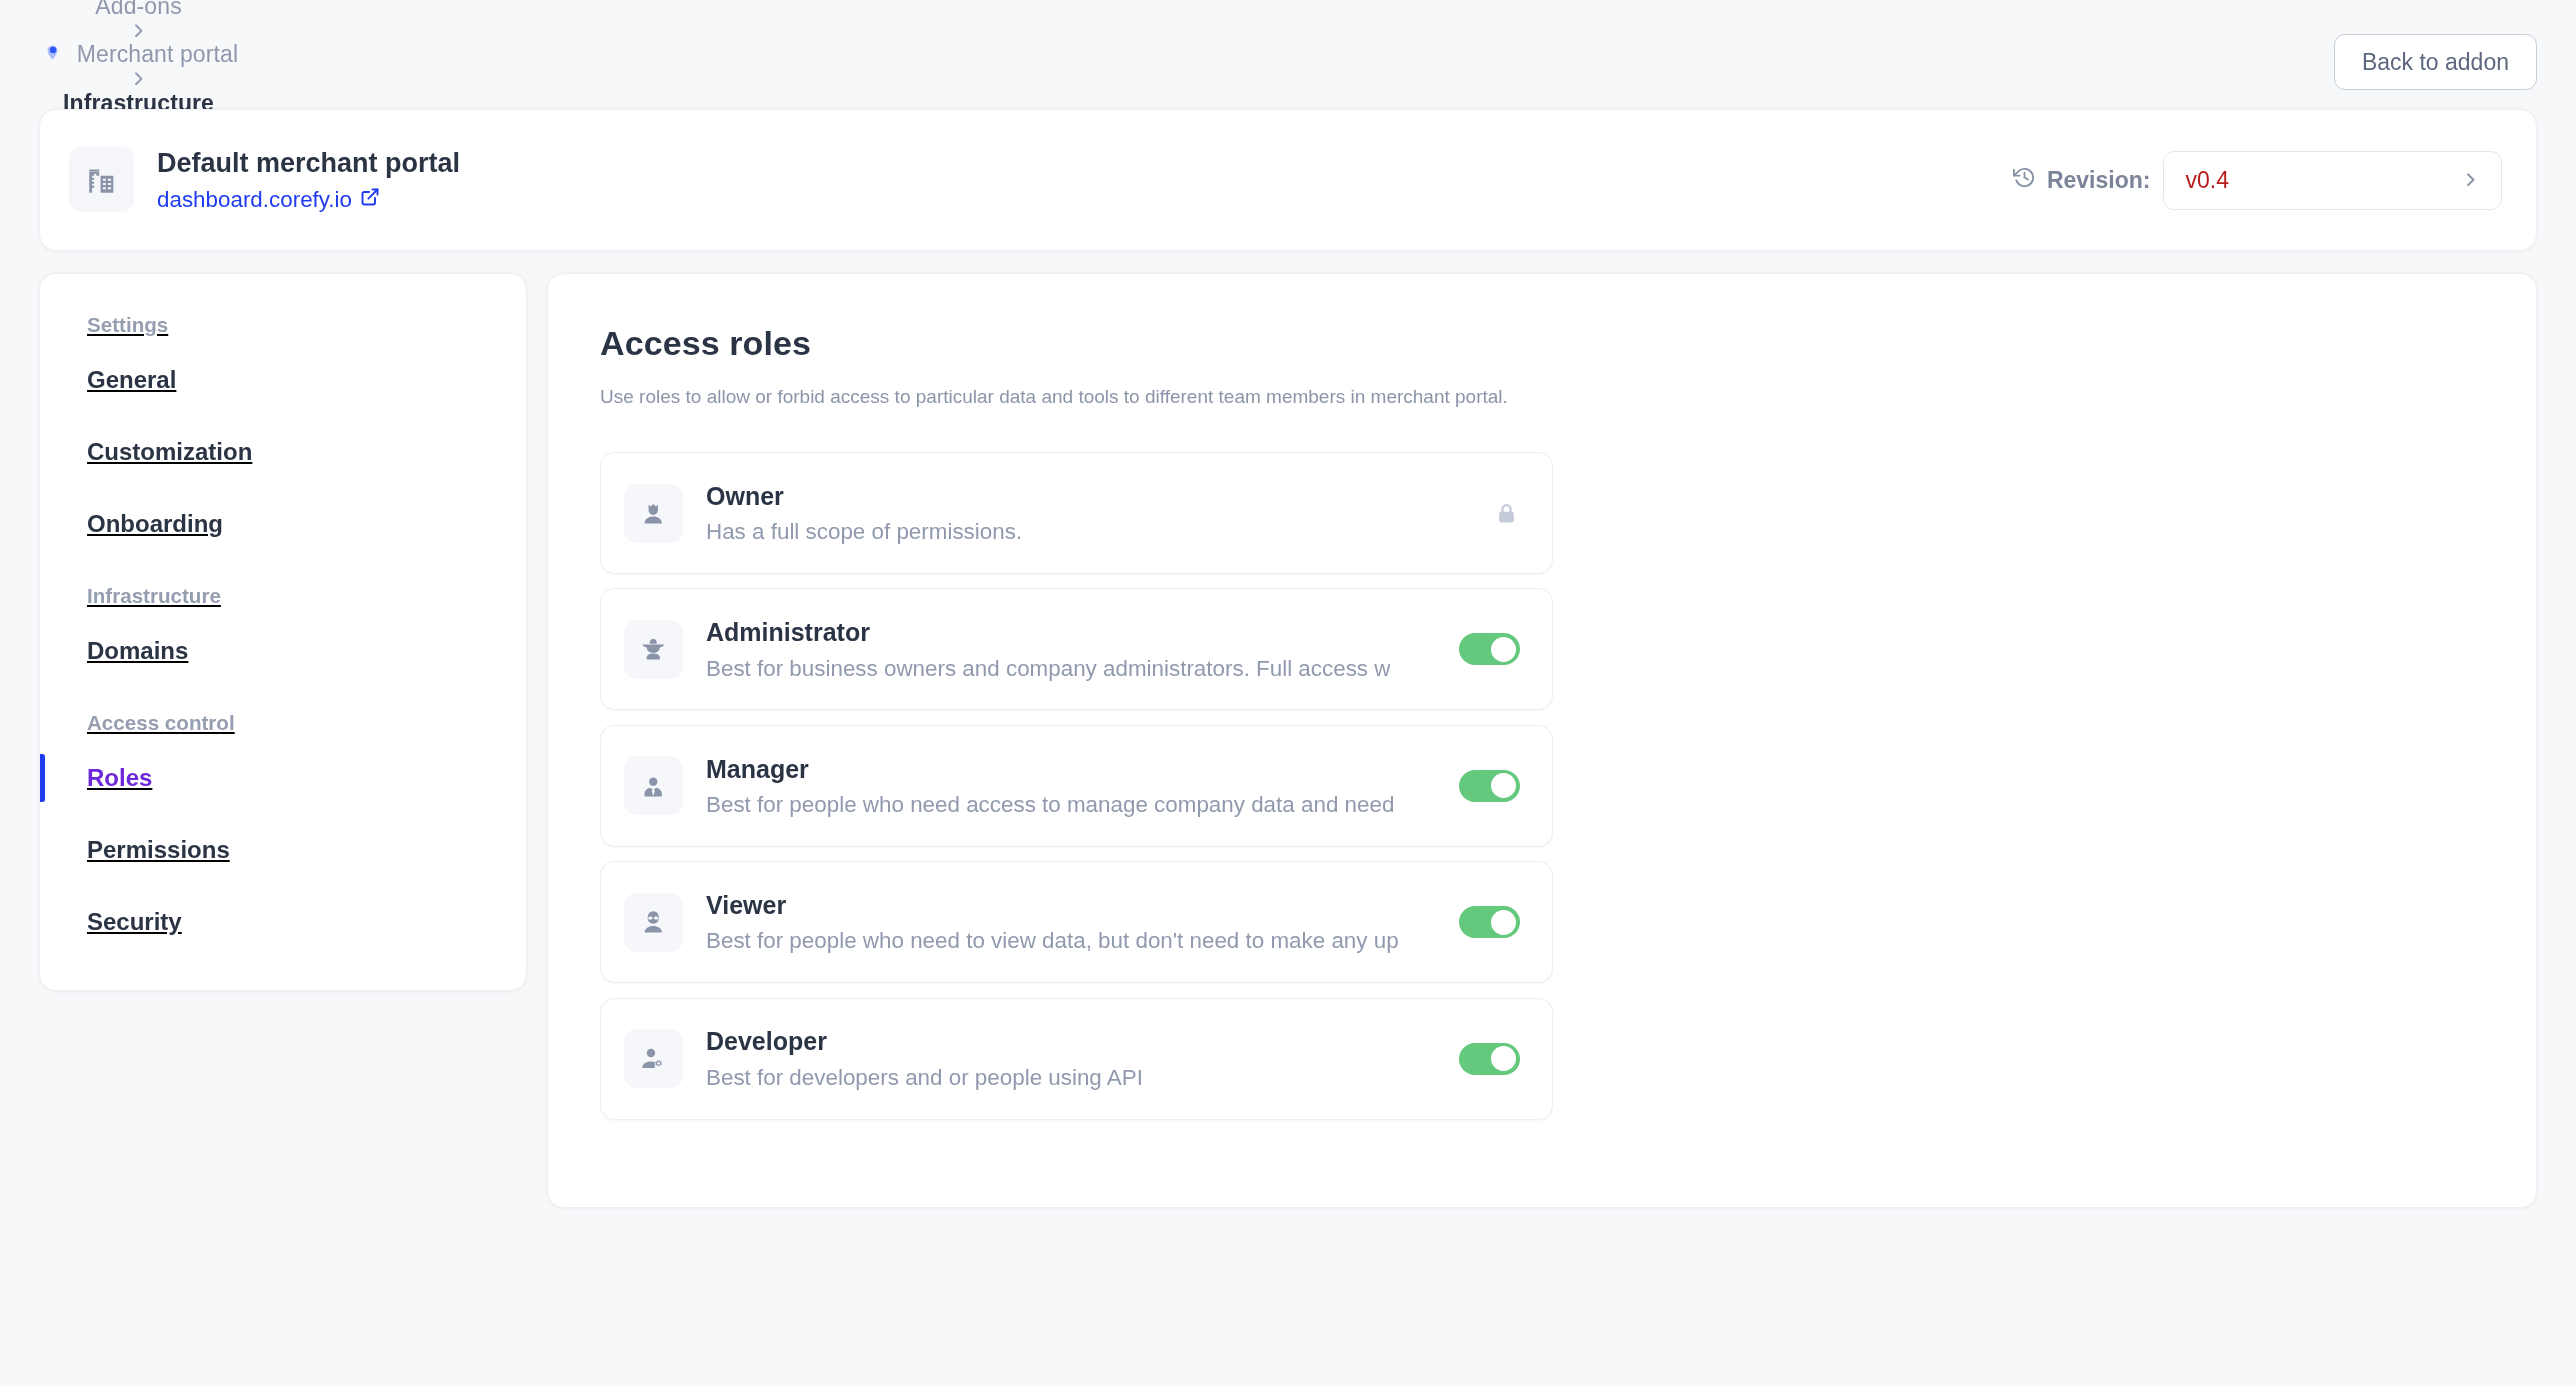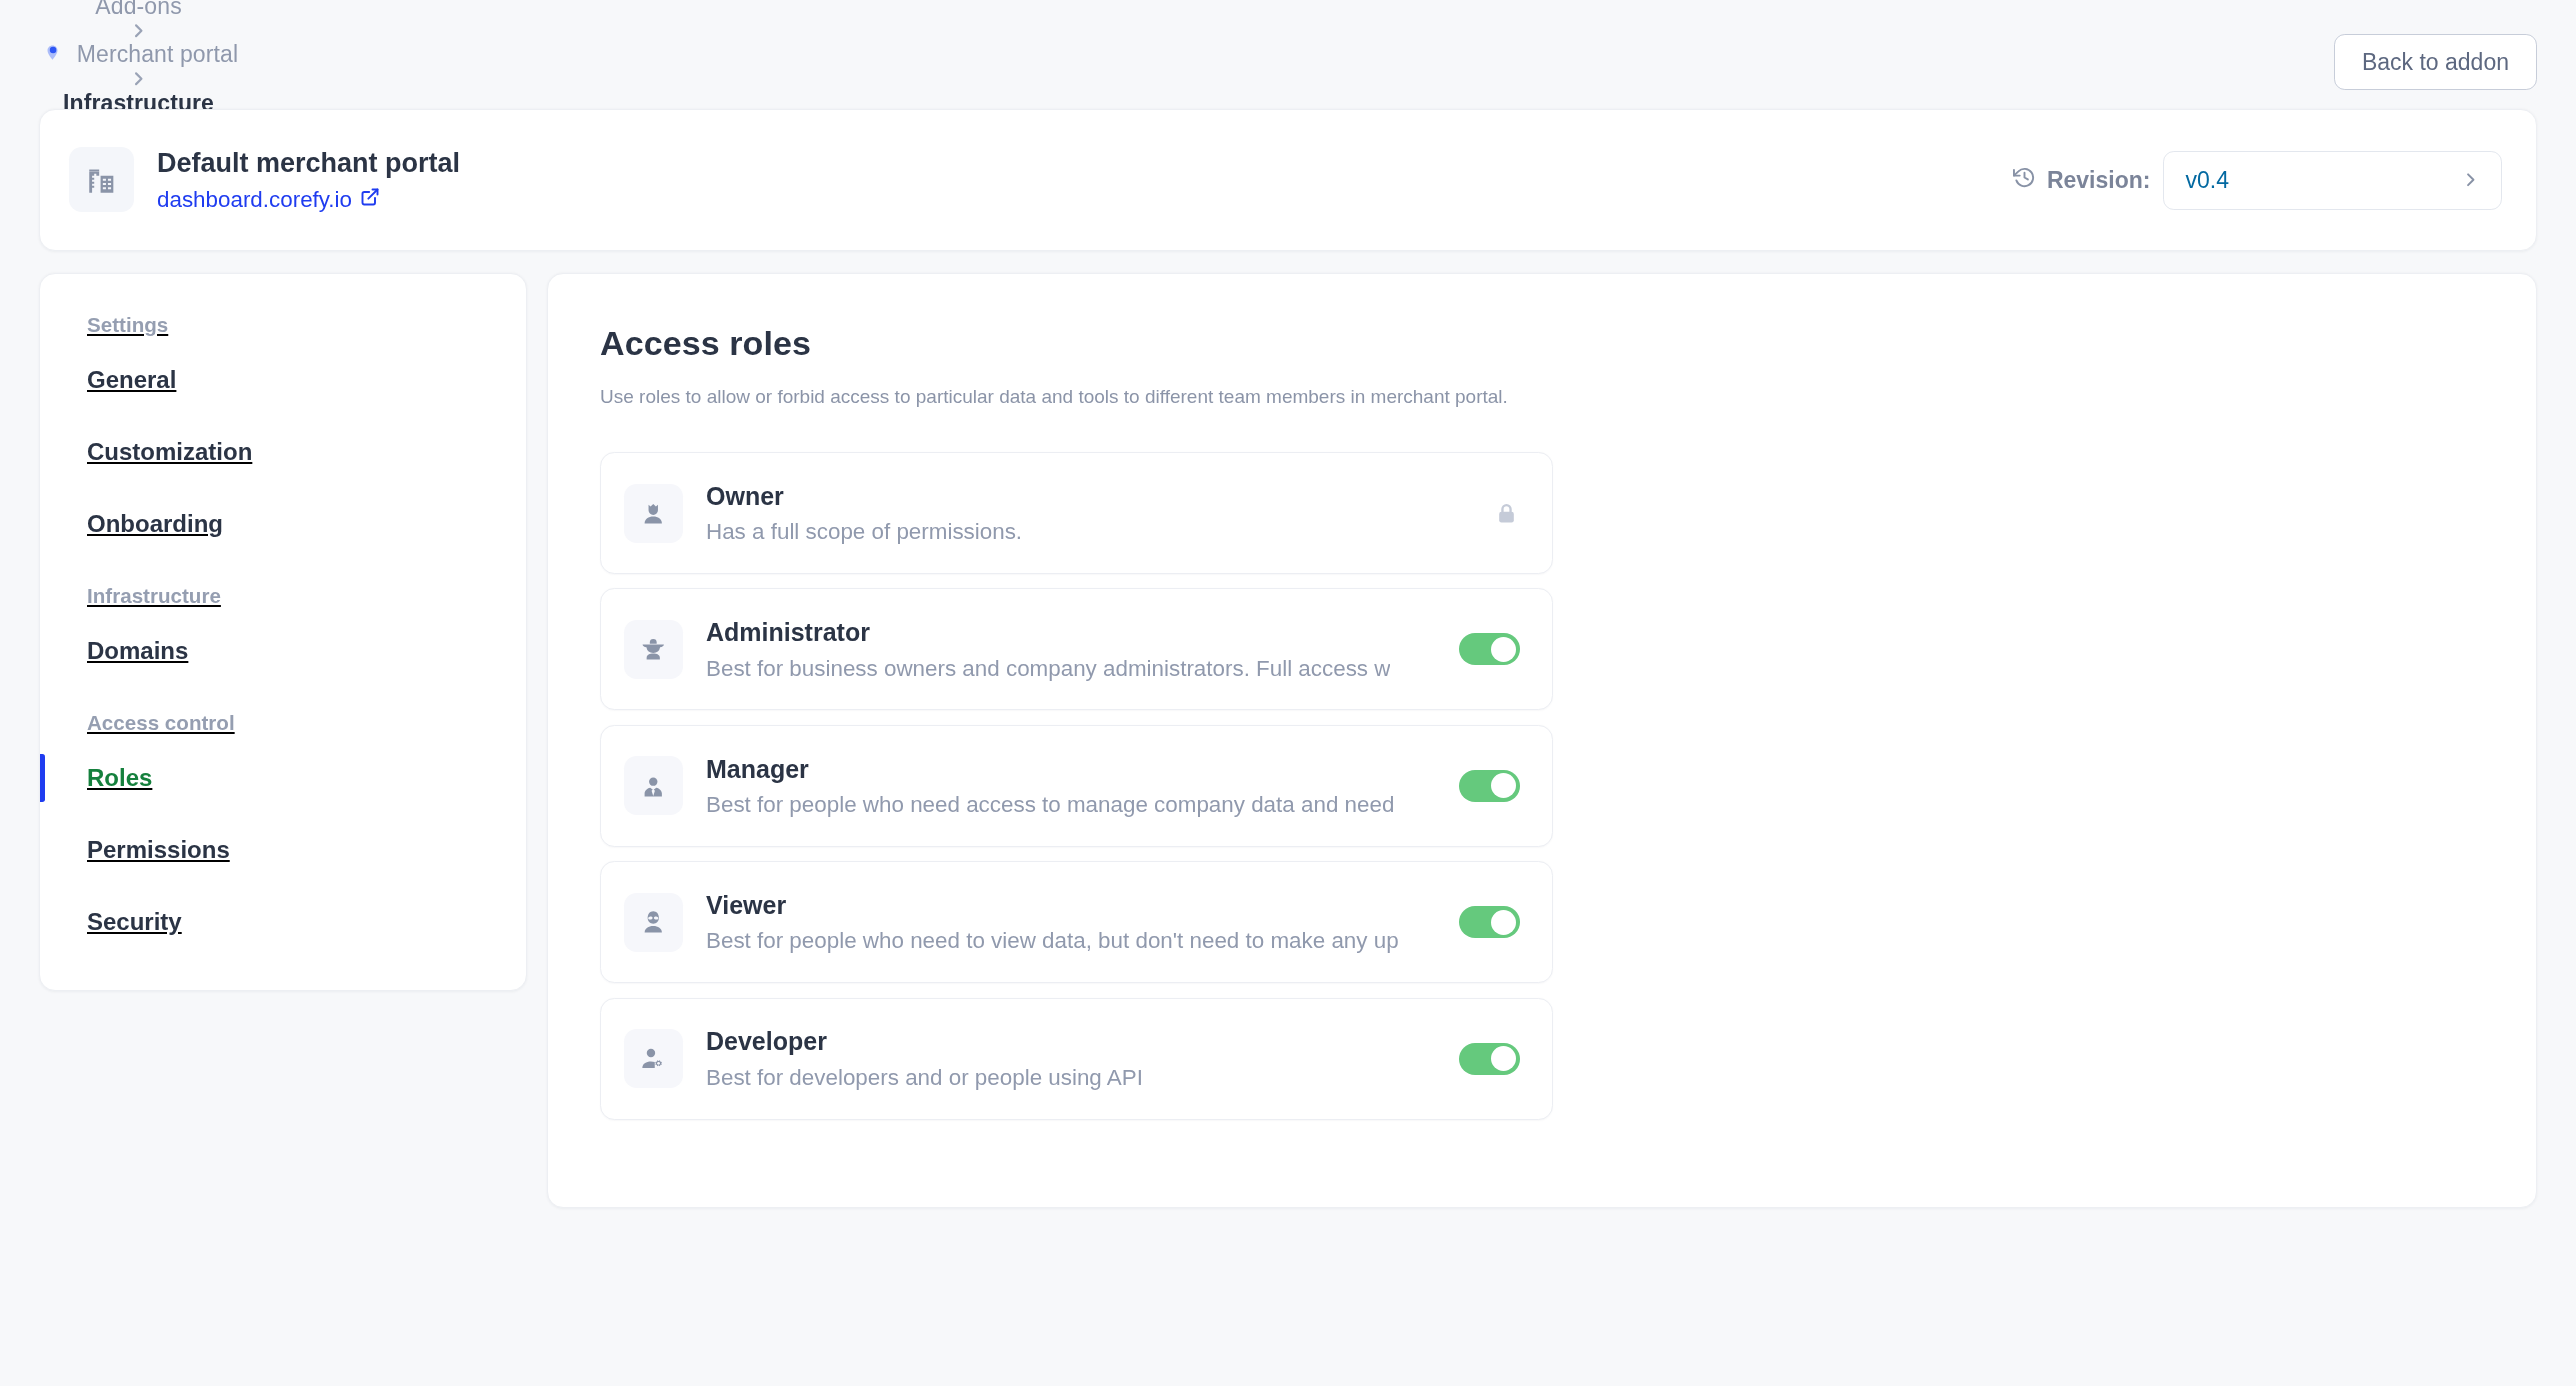--- a/index.html
+++ b/index.html
@@ -101,21 +101,21 @@
   }
   .rev-select {
     width: 339px; height: 59px;
     border: 1.3px solid #e3e7ee;
     border-radius: 10.8px;
     background: #fff;
     display: flex; align-items: center;
     padding: 0 20px 0 21.5px;
     cursor: pointer;
   }
-  .rev-value { font-size: 23px; color: #0369a1; }
+  .rev-value { font-size: 23px; color: #b91c1c; }
   .rev-chev { margin-left: auto; color: #8892a6; display: flex; }
 
   
   .body-wrap {
     display: flex;
     gap: 20px;
     margin: 21.5px 39px 0 39px;
     align-items: flex-start;
   }
   .sidebar {
@@ -143,21 +143,21 @@
     font-size: 24px;
     font-weight: 700;
     color: #2b3445;
     padding: 0 0 0 47px;
     height: 41px;
     display: flex; align-items: center;
     margin-bottom: 31px;
     cursor: pointer;
   }
   .nav-item:last-child { margin-bottom: 0; }
-  .nav-item.active { color: #15803d; }
+  .nav-item.active { color: #6d28d9; }
   .nav-item.active::before {
     content: "";
     position: absolute;
     left: 0; top: 50%;
     transform: translateY(-50%);
     width: 4.5px; height: 48px;
     background: #1f3cf0;
     border-radius: 0 2.7px 2.7px 0;
   }
 

